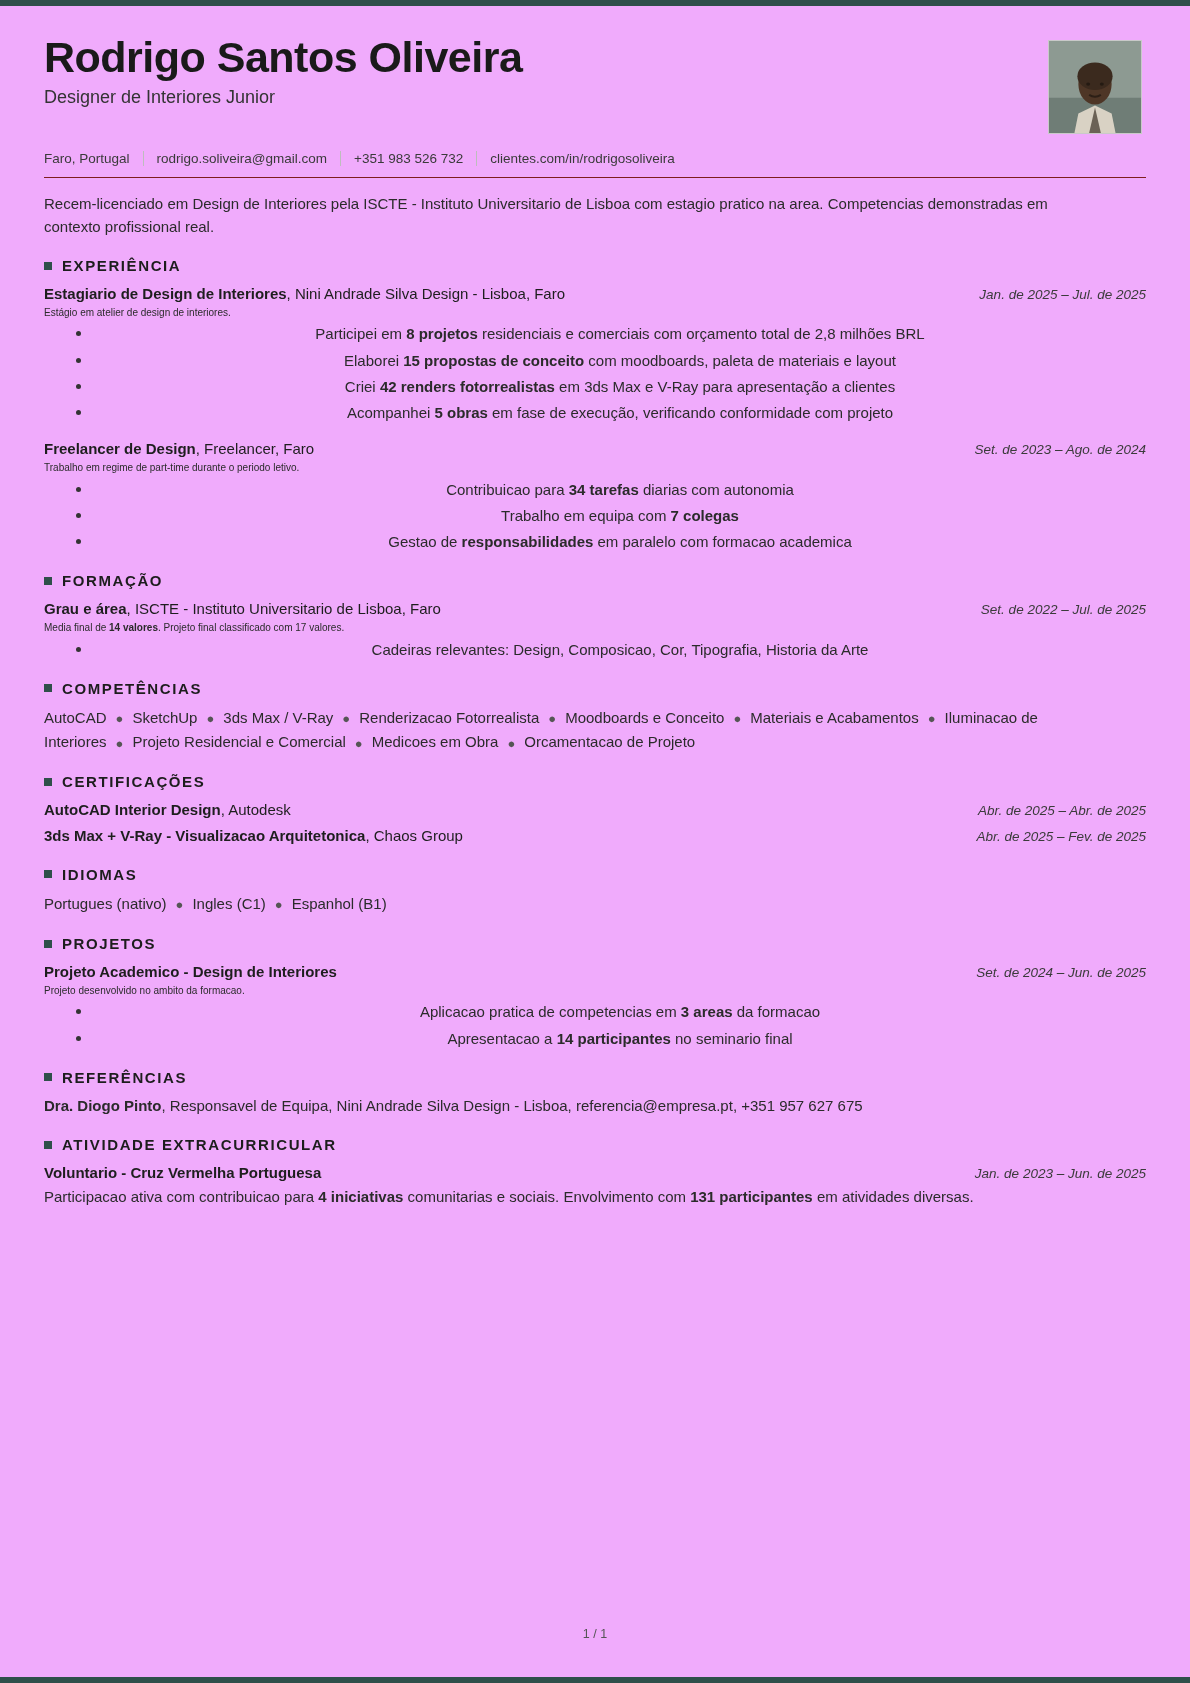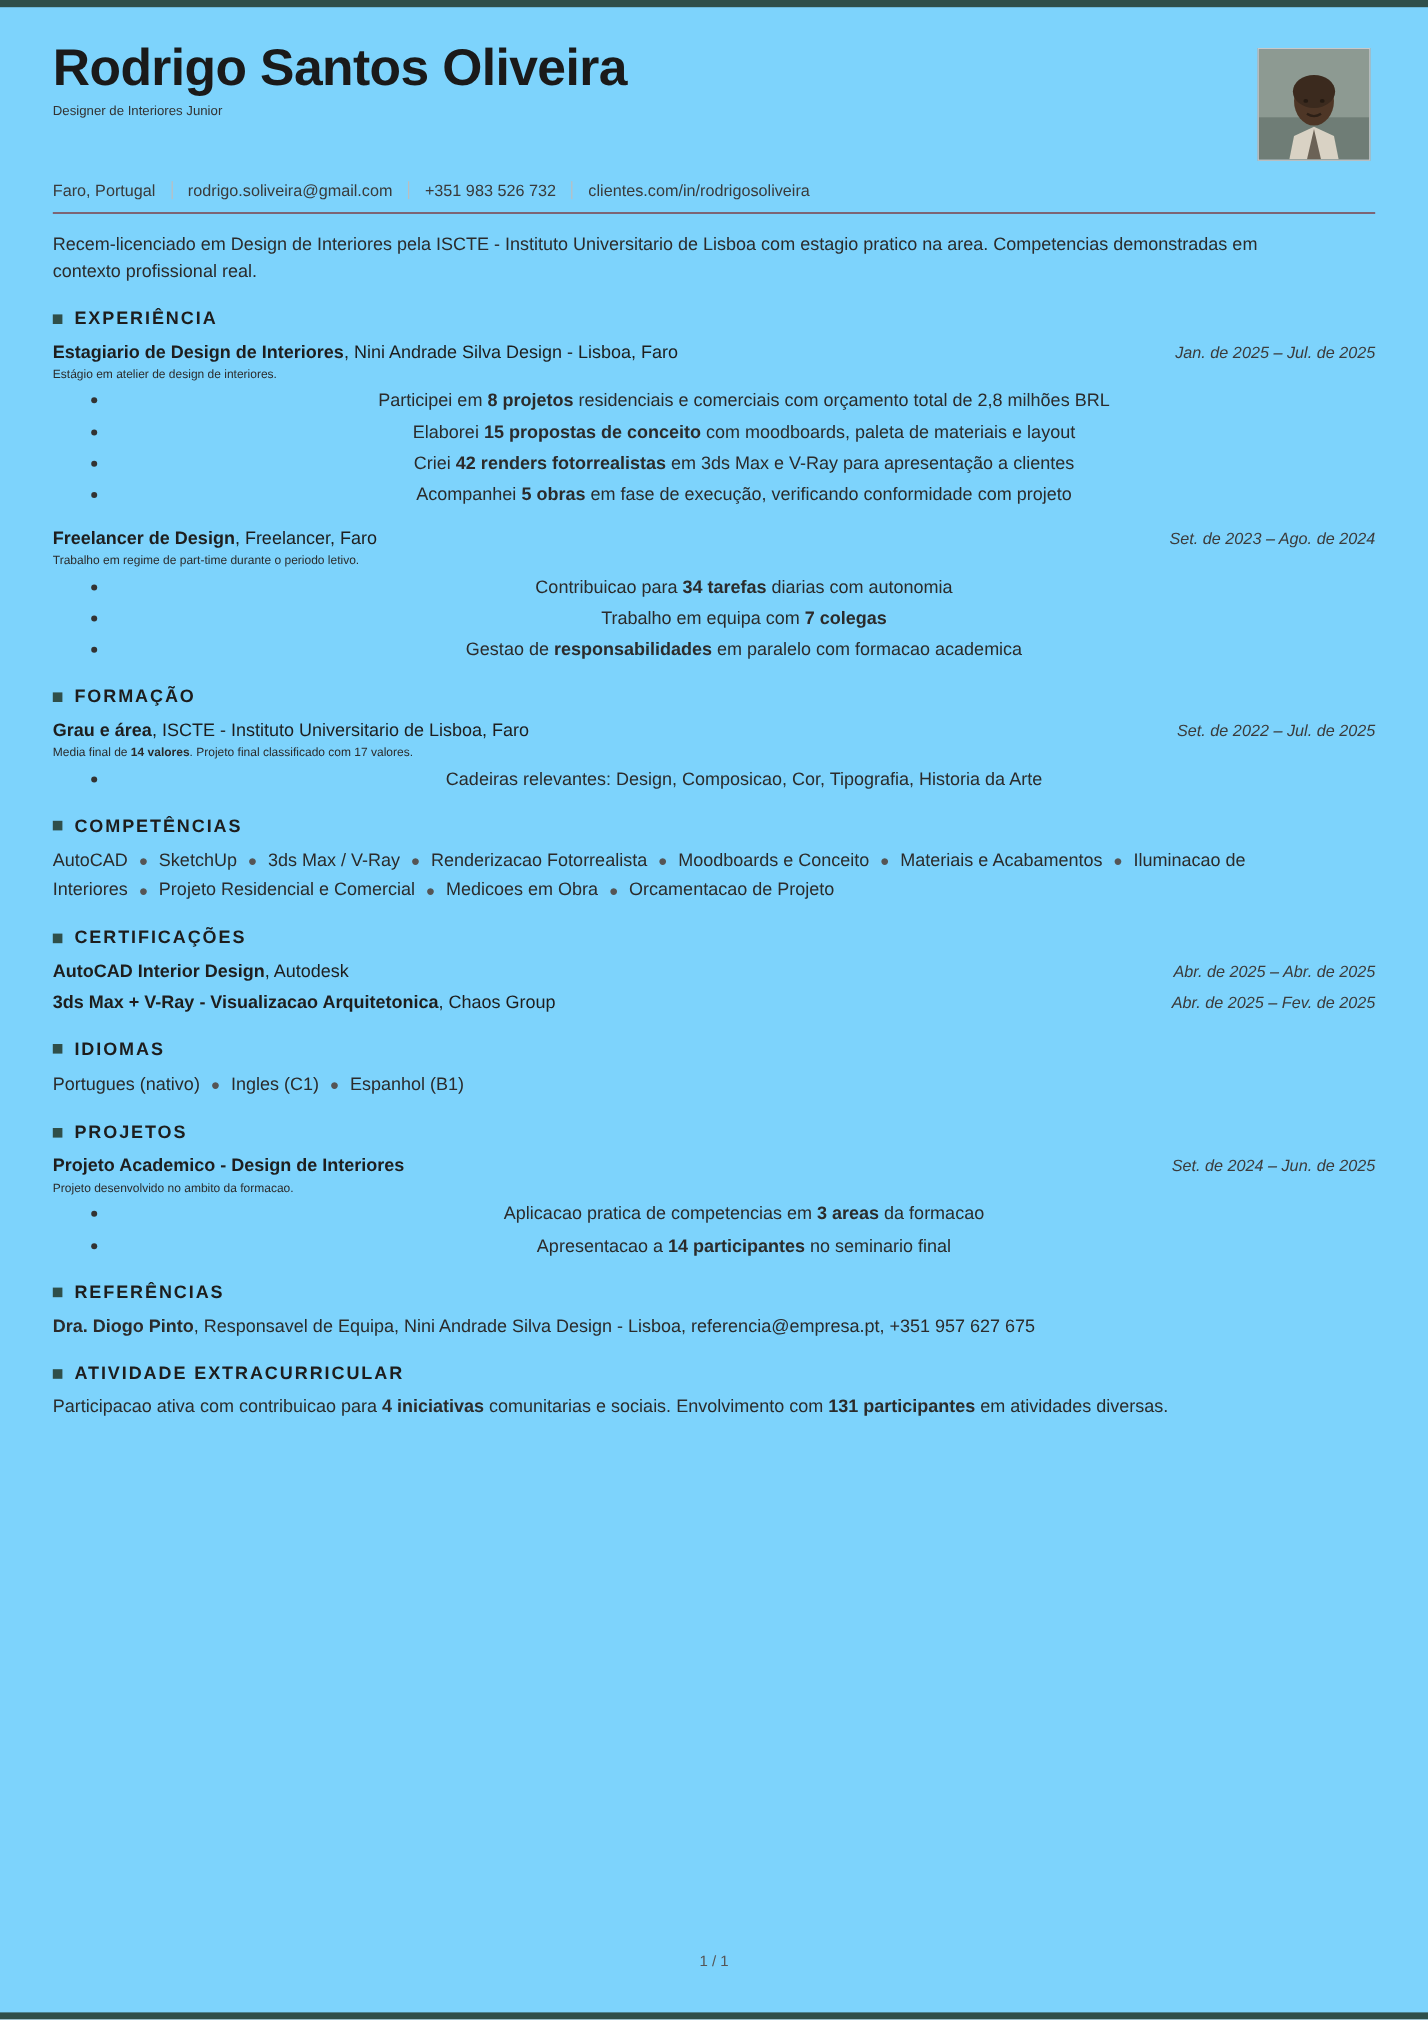--- a/index.html
+++ b/index.html
@@ -10,21 +10,21 @@
   body {
     width: 1190px;
     min-height: 1683px;
     font-family: "Liberation Sans", sans-serif;
     color: #222222;
     position: relative;
   }
   .page {
     width: 1190px;
     min-height: 1683px;
-    background: #7dd3fc;
+    background: #f0abfc;
     position: relative;
     padding: 0 44px;
   }
   .topbar {
     position: absolute;
     top: 0; left: 0;
     width: 1190px;
     height: 6px;
     background: #2f4f4a;
   }
@@ -37,21 +37,21 @@
   .header-left { flex: 1 1 auto; }
   .name {
     font-size: 43px;
     font-weight: bold;
     letter-spacing: -0.5px;
     color: #1a1a1a;
     line-height: 1.08;
     margin: 0;
   }
   .role {
-    font-size: 11px;
+    font-size: 18px;
     color: #333;
     margin-top: 7px;
     font-weight: 400;
   }
   .photo {
     width: 94px;
     height: 94px;
     margin-top: 6px;
     margin-right: 4px;
     border: 1px solid #c9c9c9;
@@ -350,18 +350,24 @@
     <div class="ref-line">
       <b>Dra. Diogo Pinto</b><span>, Responsavel de Equipa, Nini Andrade Silva Design - Lisboa, referencia@empresa.pt, +351 957 627 675</span>
     </div>
   </div>
 
   <div class="section">
     <div class="section-title">
       <span class="sq"></span>
       <span>ATIVIDADE EXTRACURRICULAR</span>
     </div>
+    <div class="entry-head">
+      <div class="entry-title">
+        <b>Voluntario - Cruz Vermelha Portuguesa</b>
+      </div>
+      <div class="entry-date">Jan. de 2023 – Jun. de 2025</div>
+    </div>
     <div class="extra-line"><span>Participacao ativa com contribuicao para </span><b>4 iniciativas</b><span> comunitarias e sociais. Envolvimento com </span><b>131 participantes</b><span> em atividades diversas.</span></div>
   </div>
 
   <div class="footer">1 / 1</div>
   <div class="bottombar"></div>
 </div>
 
 </body></html>

